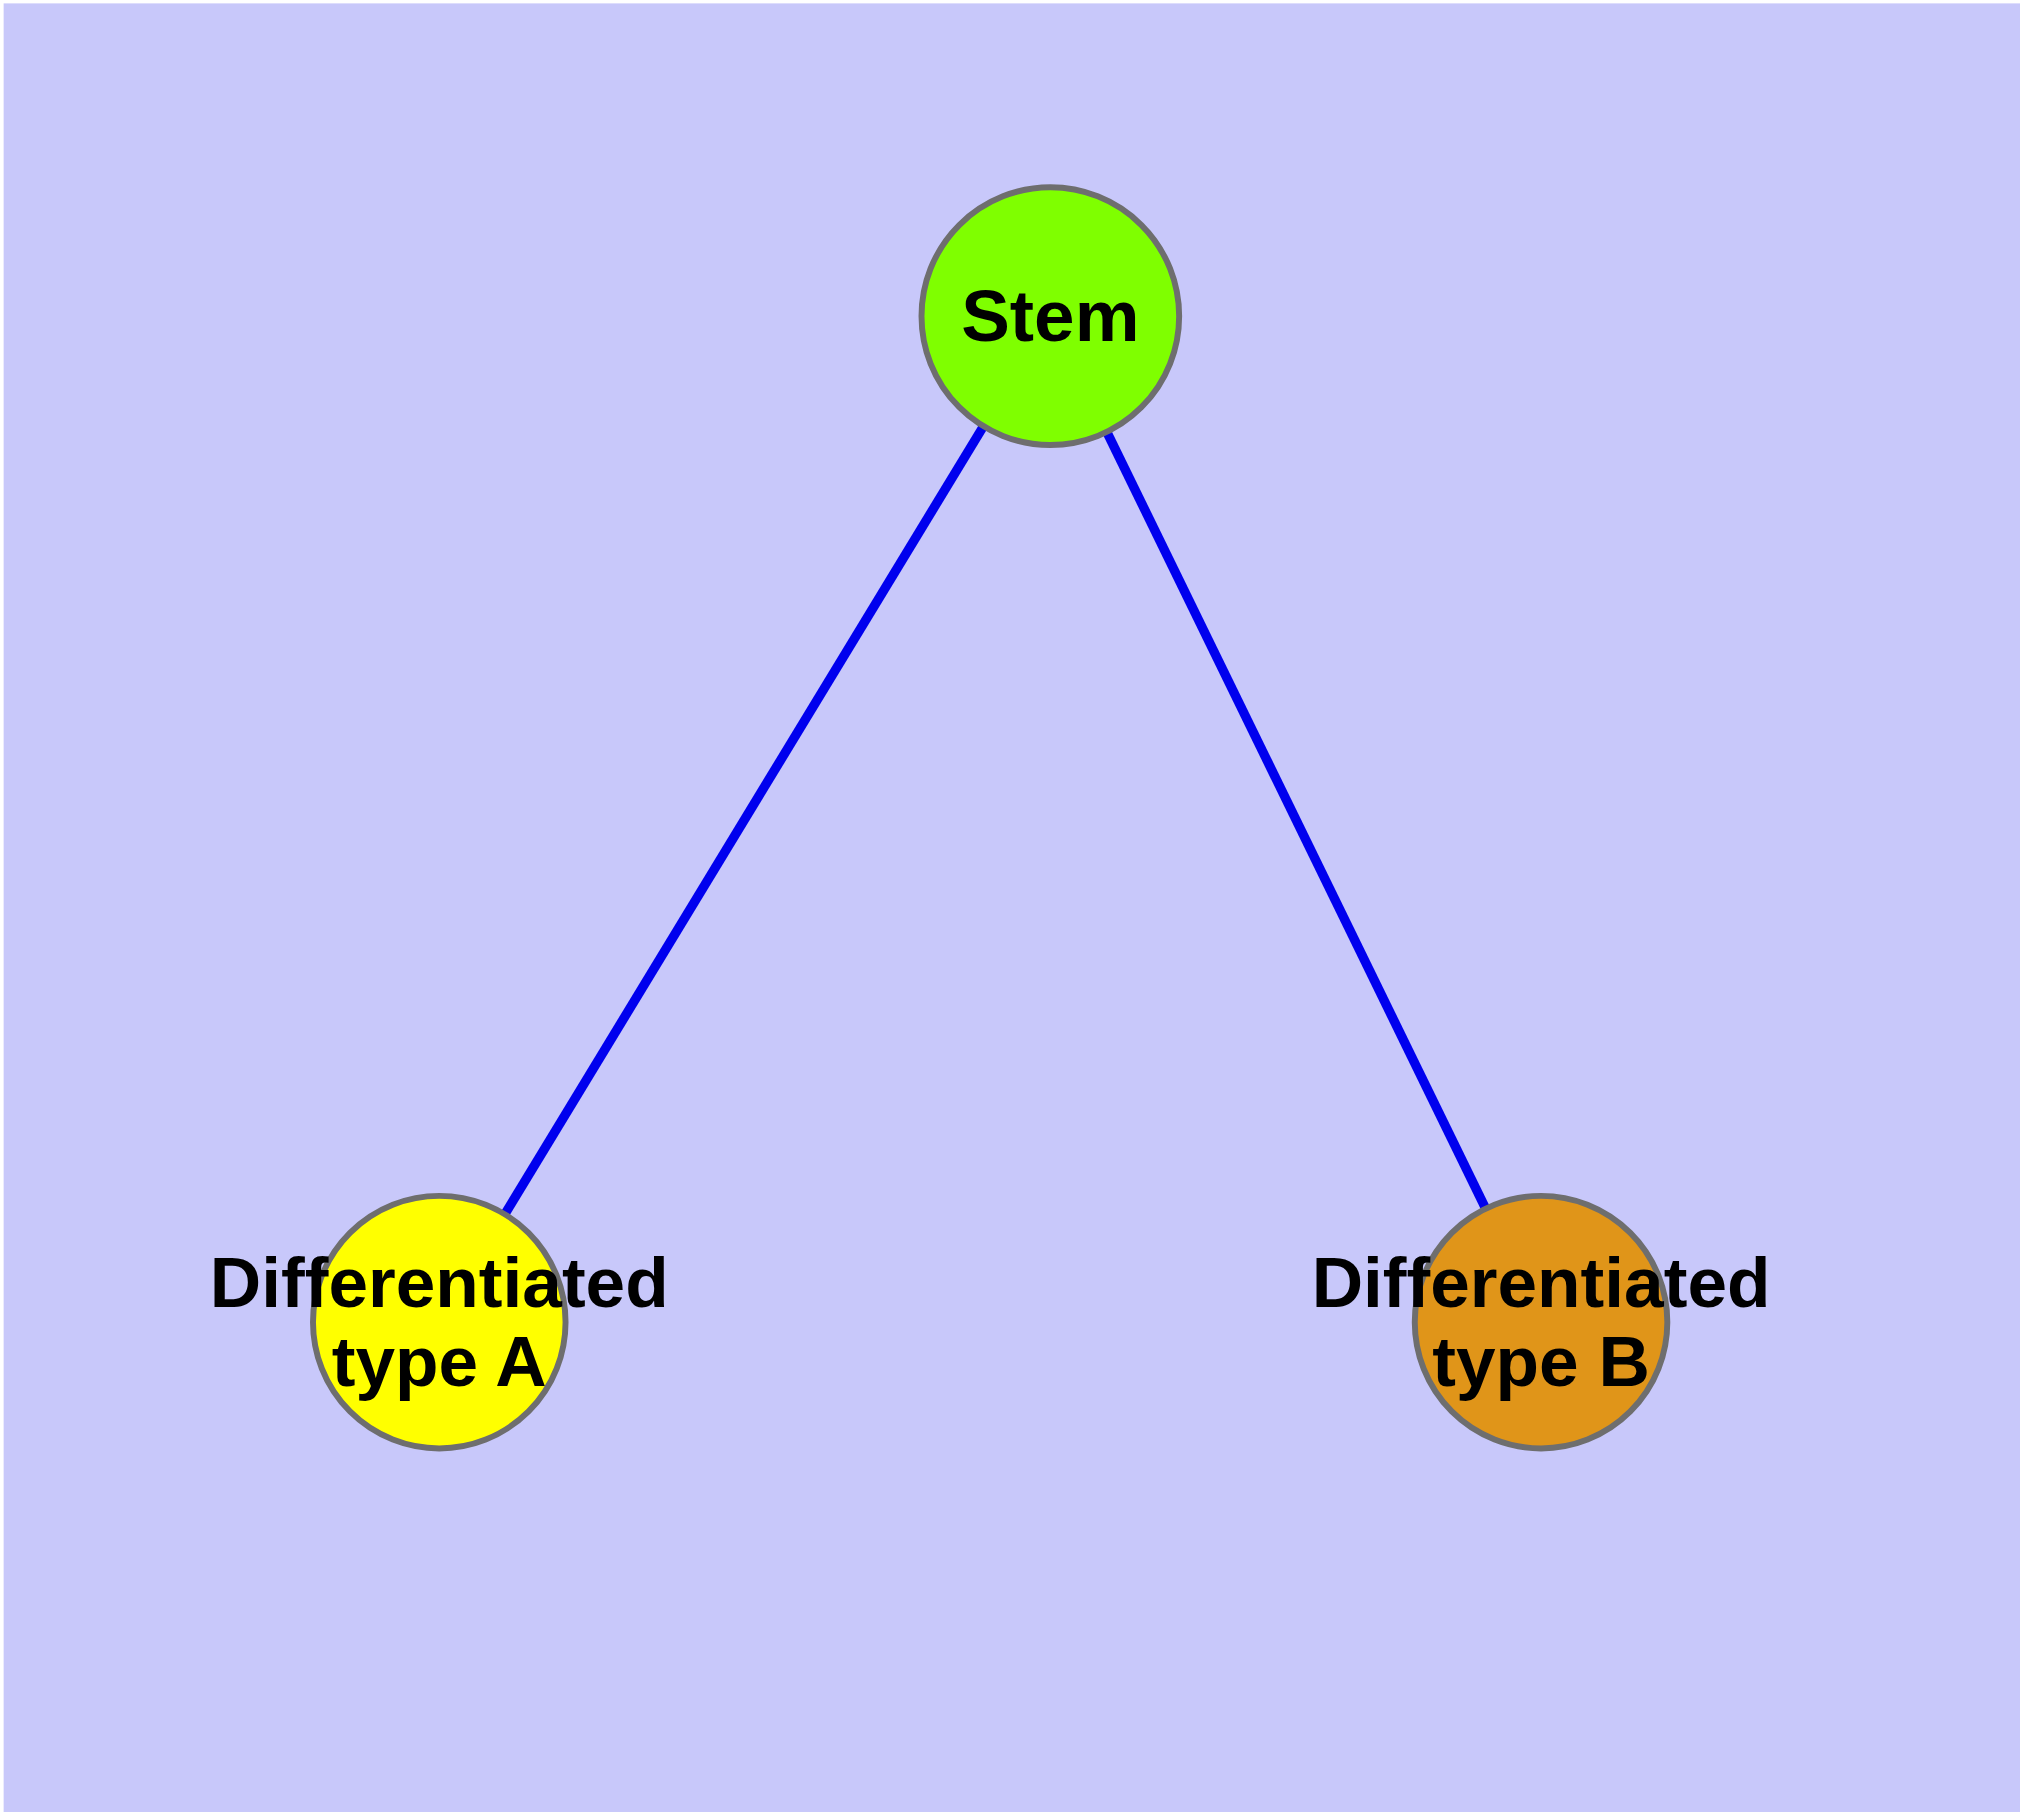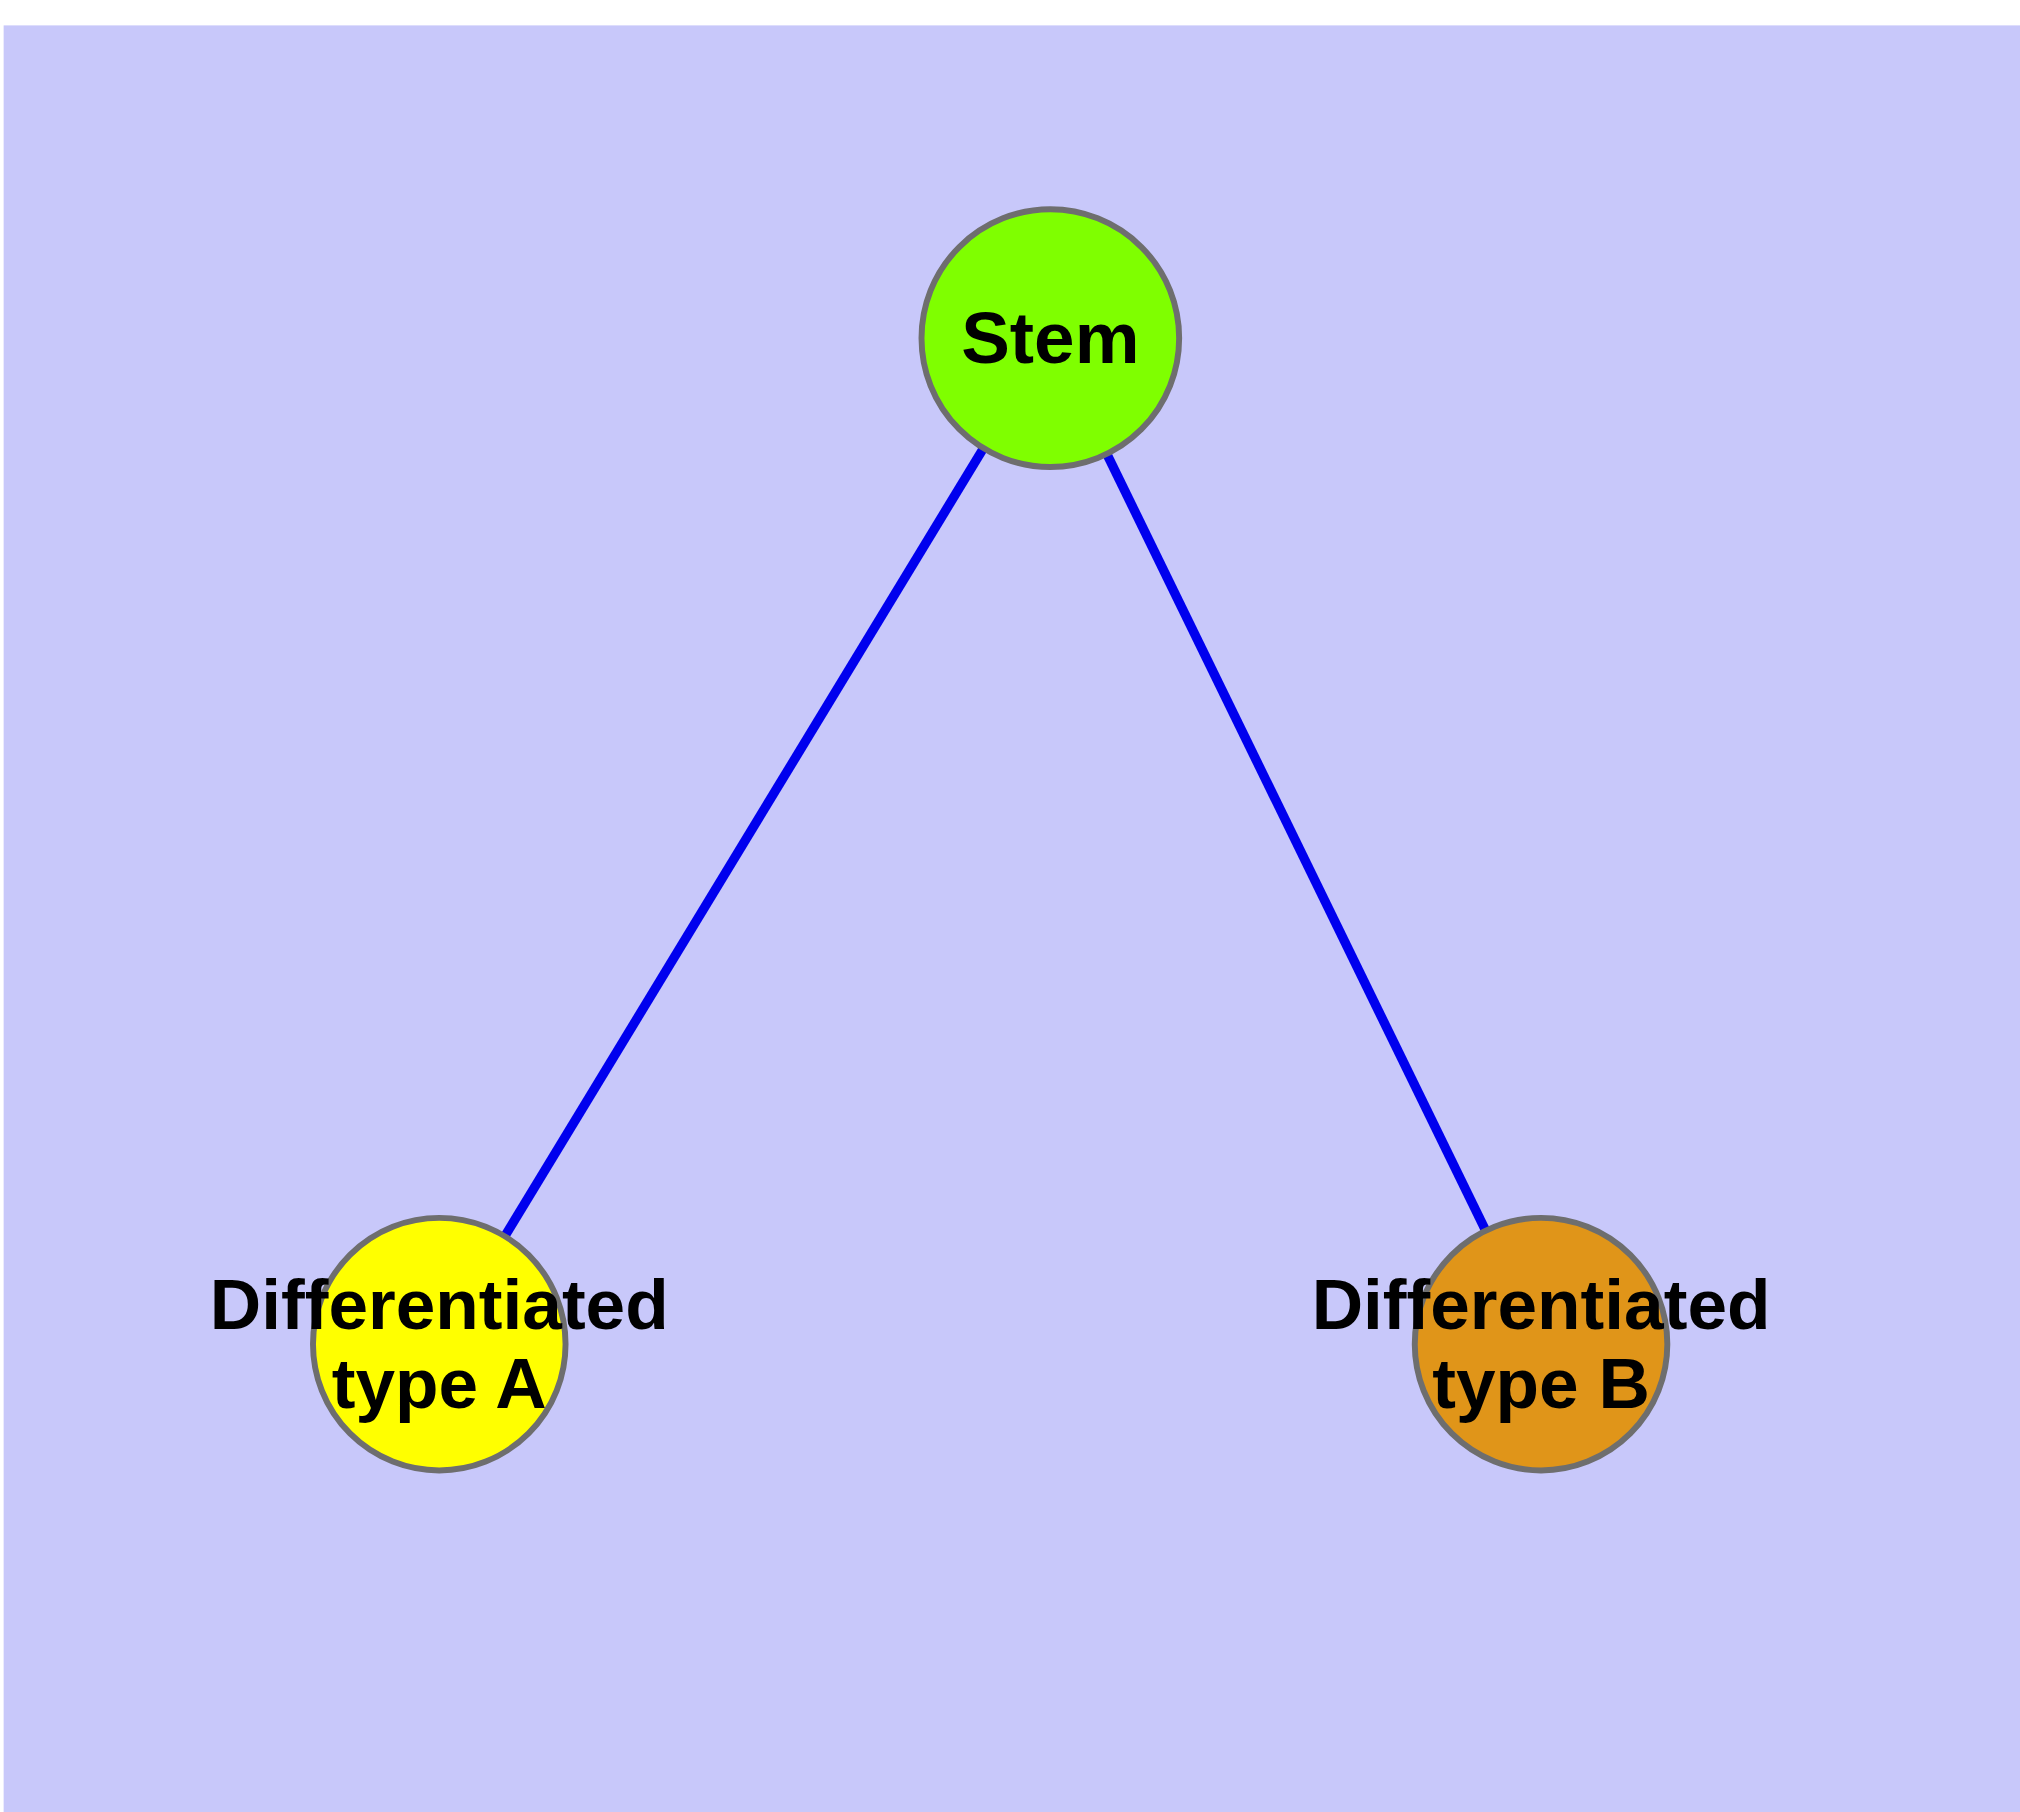--- a/index.html
+++ b/index.html
@@ -10,21 +10,20 @@
   body {
     width: 2021px;
     height: 1812px;
     overflow: hidden;
   }
   #graph-canvas {
     position: relative;
     width: 2021px;
     height: 1440px;
     background: #ffffff;
-    margin-top: 22px;
   }
   #graph-svg {
     position: absolute;
     left: 0;
     top: 0;
     width: 2021px;
     height: 1812px;
     display: block;
   }
   .node-label {

